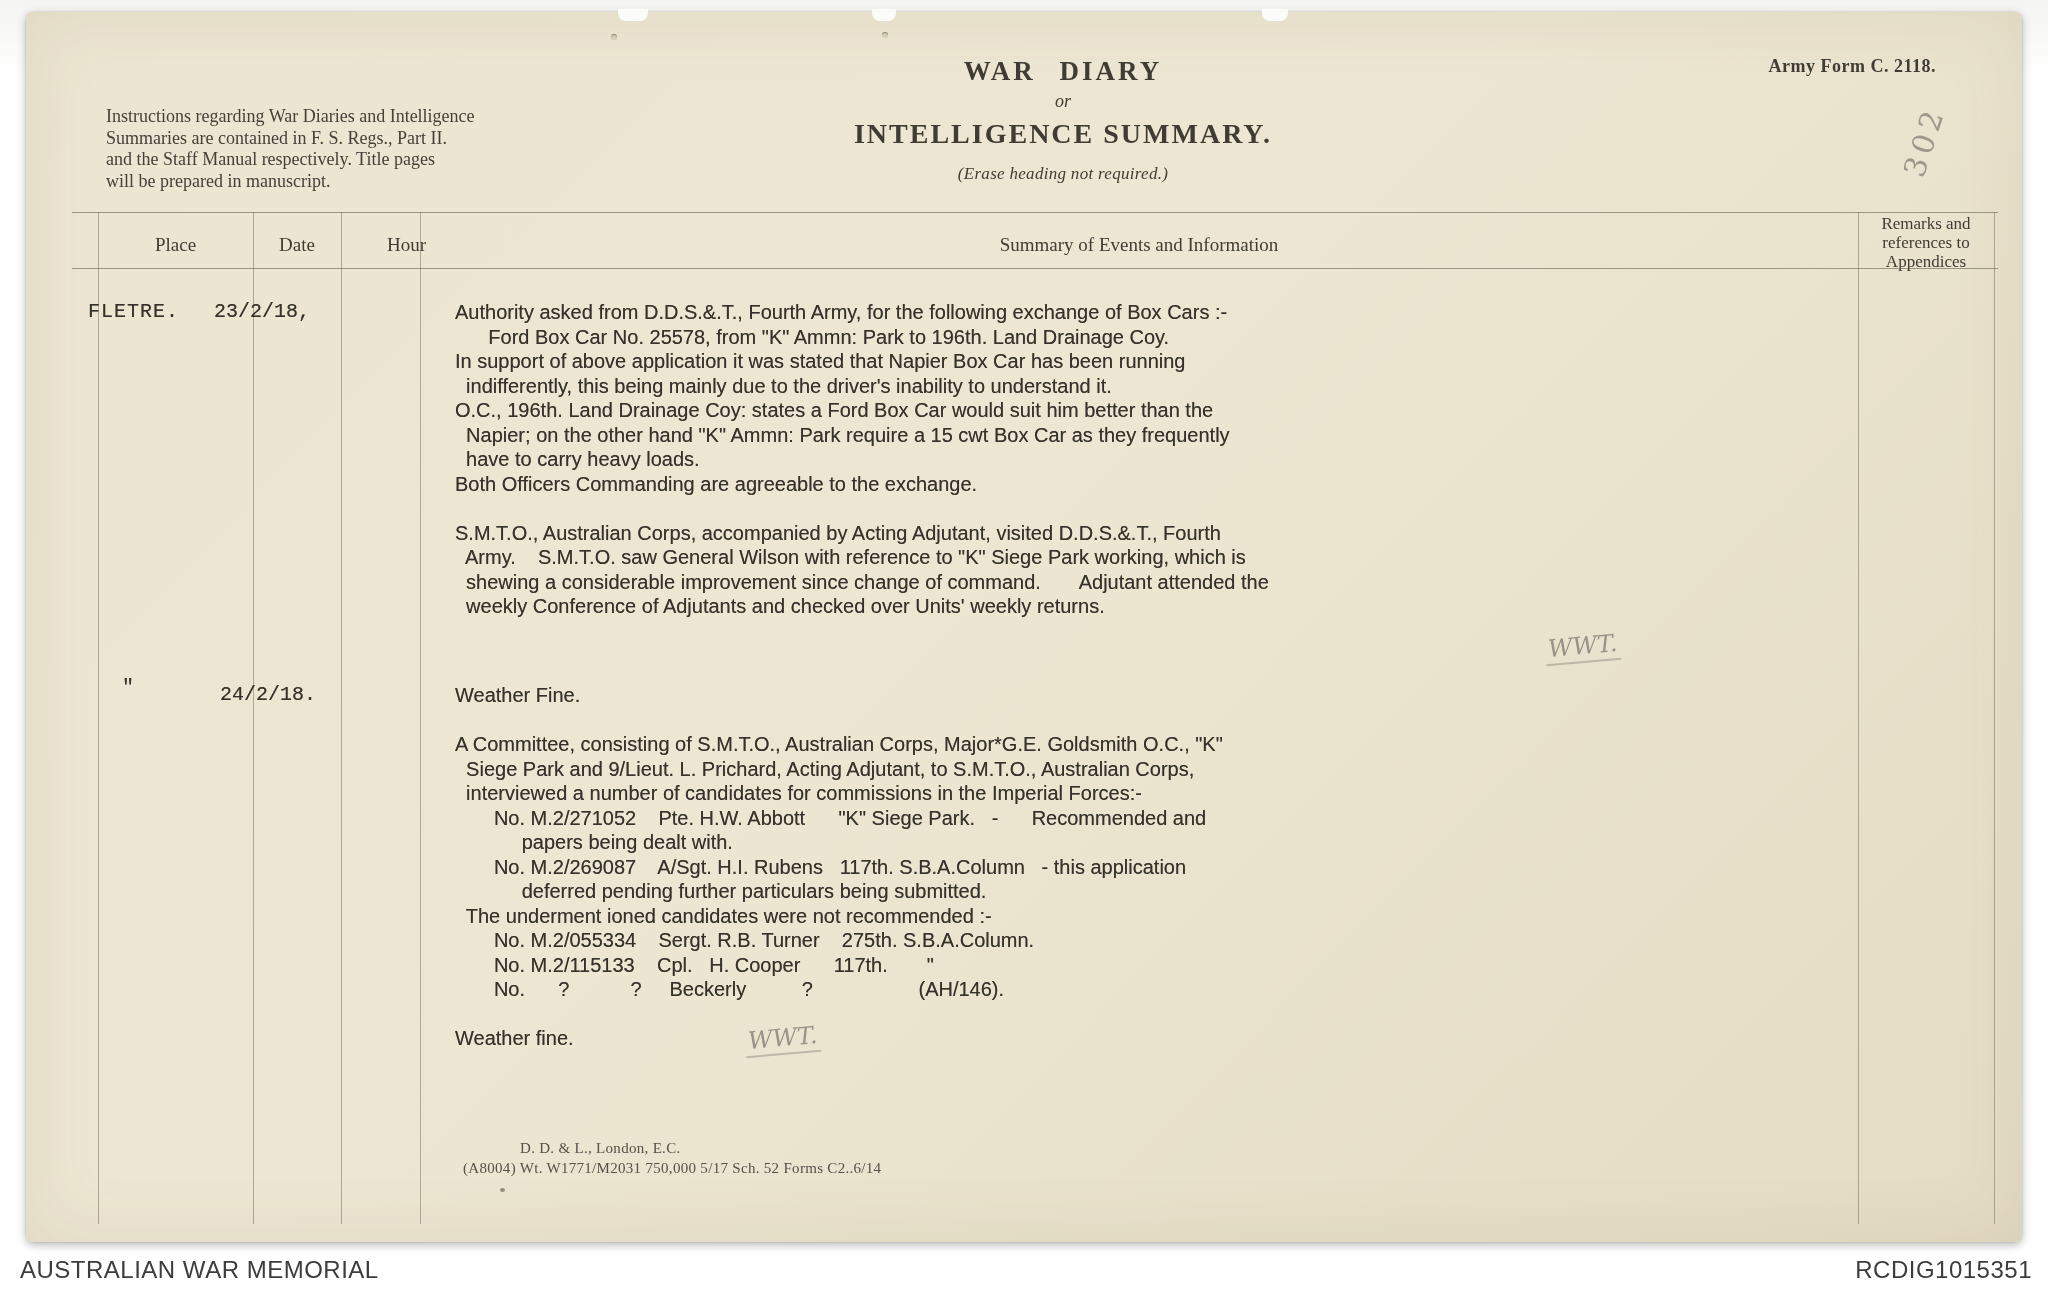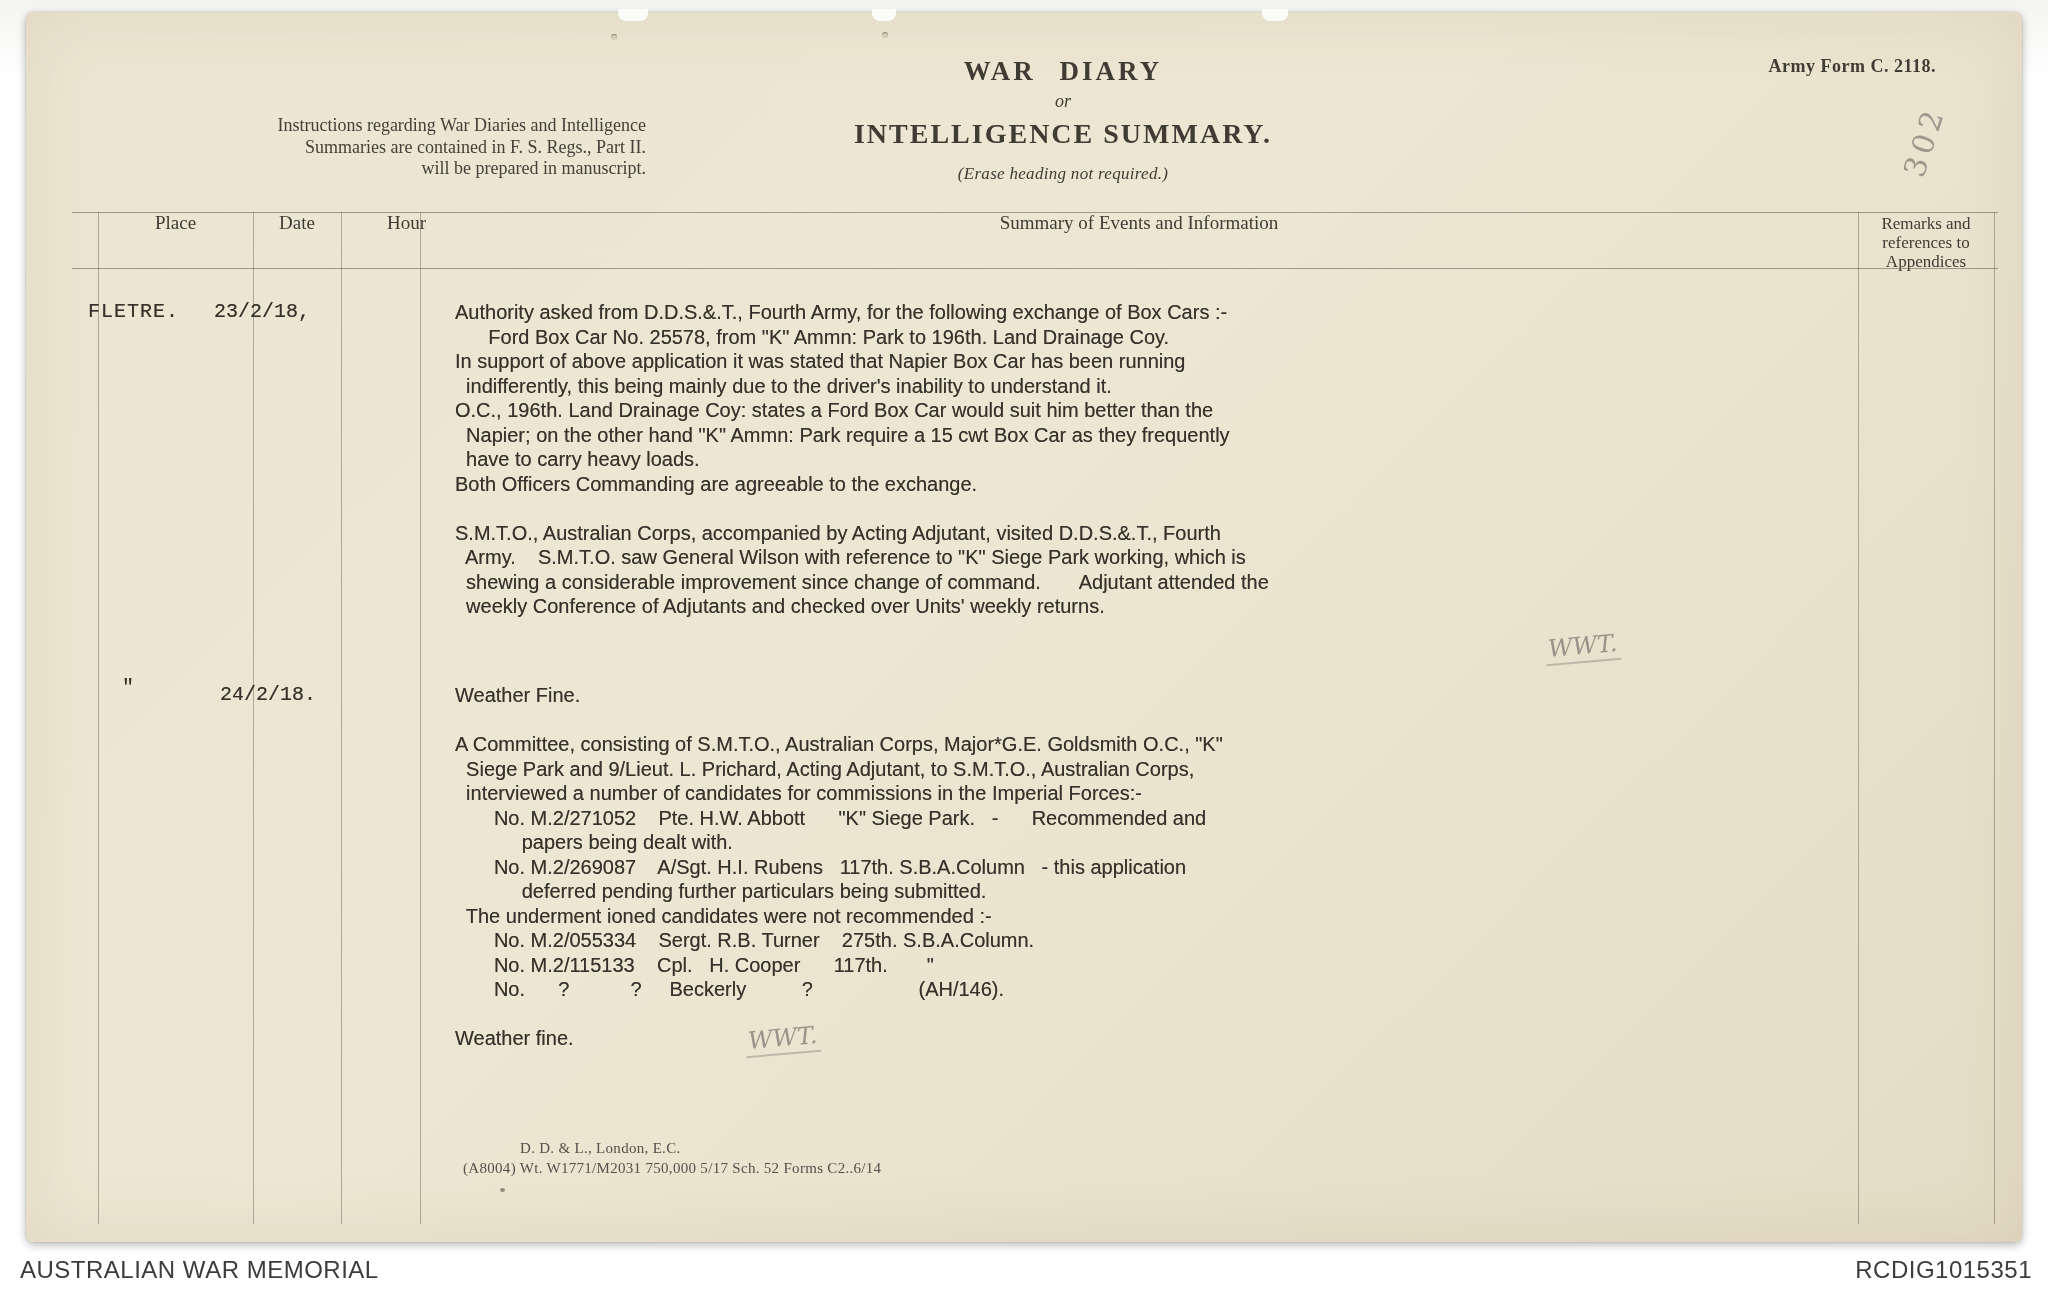--- a/index.html
+++ b/index.html
@@ -25,21 +25,21 @@
   .staple-hole { position:absolute; width:6px; height:6px; border-radius:50%; background:#d6cfb8; box-shadow:inset 0 1px 1px rgba(90,80,55,.6); }
 
   
   .printed { color:var(--print,#3f3c34); }
   .form-number { position:absolute; top:44px; right:86px; font-size:18px; font-weight:bold; letter-spacing:.5px; }
   .title-block { position:absolute; left:737px; top:44px; width:600px; text-align:center; }
   .title-main { font-size:27px; font-weight:bold; letter-spacing:3px; word-spacing:14px; }
   .title-or { font-size:18px; font-style:italic; margin-top:4px; }
   .title-sub { font-size:28px; font-weight:bold; letter-spacing:2px; margin-top:6px; }
   .title-note { font-size:17px; font-style:italic; margin-top:14px; letter-spacing:.3px; }
-  .instructions { position:absolute; left:80px; top:103px; width:540px; text-align:right;
+  .instructions { position:absolute; left:80px; top:94px; width:540px; text-align:left;
                   font-size:18px; line-height:21.5px; color:#45413a; }
 
   
   .pencil { color:var(--pencil,#8b857d); font-family:"DejaVu Serif", serif; }
   .pencil-302 { position:absolute; left:1862px; top:112px; font-size:30px; letter-spacing:5px;
                 transform:rotate(-72deg); transform-origin:center; opacity:.8; }
   .initials { position:absolute; font-style:italic; font-size:24px; transform:rotate(-5deg);
               border-bottom:2px solid rgba(139,133,125,.55); padding:0 3px 1px; opacity:.85; }
   .initials.i1 { left:1519px; top:620px; }
   .initials.i2 { left:719px; top:1012px; }
@@ -47,21 +47,21 @@
                 background:#6f6a60; opacity:.7; }
 
   
   .hline { position:absolute; left:46px; width:1926px; height:1px; background:#6e6858; opacity:.62; }
   .hline.h1 { top:200px; }
   .hline.h2 { top:256px; }
   .vline { position:absolute; top:200px; height:1012px; width:1px; background:#6e6858; opacity:.5; }
   .vline.v1 { left:72px; }  .vline.v2 { left:227px; } .vline.v3 { left:315px; }
   .vline.v4 { left:394px; } .vline.v5 { left:1832px; } .vline.v6 { left:1968px; }
 
-  .colhead { position:absolute; top:200px; text-align:center; font-size:19px; color:#3f3c34; }
+  .colhead { position:absolute; top:222px; text-align:center; font-size:19px; color:#3f3c34; }
   .colhead.place   { left:72px;  width:155px; }
   .colhead.date    { left:227px; width:88px; }
   .colhead.hour    { left:315px; width:79px;padding-left:46px; }
   .colhead.summary { left:394px; width:1438px; }
   .colhead.remarks { left:1834px; top:202px; width:132px; font-size:17px; line-height:19px; }
 
   
   .typed { font-family:Liberation Sans, sans-serif; font-size:20px; color:var(--ink,#35322b);
            text-shadow:0 0 .6px rgba(40,35,25,.55); }
   .typed .tline { white-space:pre; height:24.5px; line-height:24.5px; }
@@ -97,20 +97,21 @@
     <div class="tear t2"></div>
     <div class="tear t3"></div>
     <div class="staple-hole" style="left:585px; top:22px;"></div>
     <div class="staple-hole" style="left:856px; top:20px;"></div>
 
     <div class="printed form-number">Army Form C. 2118.</div>
 
     <div class="instructions printed">
         <div class="tline">Instructions regarding War Diaries and Intelligence</div>
         <div class="tline">Summaries are contained in F. S. Regs., Part II.</div>
+        <div class="tline">and the Staff Manual respectively.  Title pages</div>
         <div class="tline">will be prepared in manuscript.</div>
       </div>
 
     <div class="title-block">
       <div class="printed title-main">WAR DIARY</div>
       <div class="printed title-or">or</div>
       <div class="printed title-sub">INTELLIGENCE SUMMARY.</div>
       <div class="printed title-note">(Erase heading not required.)</div>
     </div>
 

